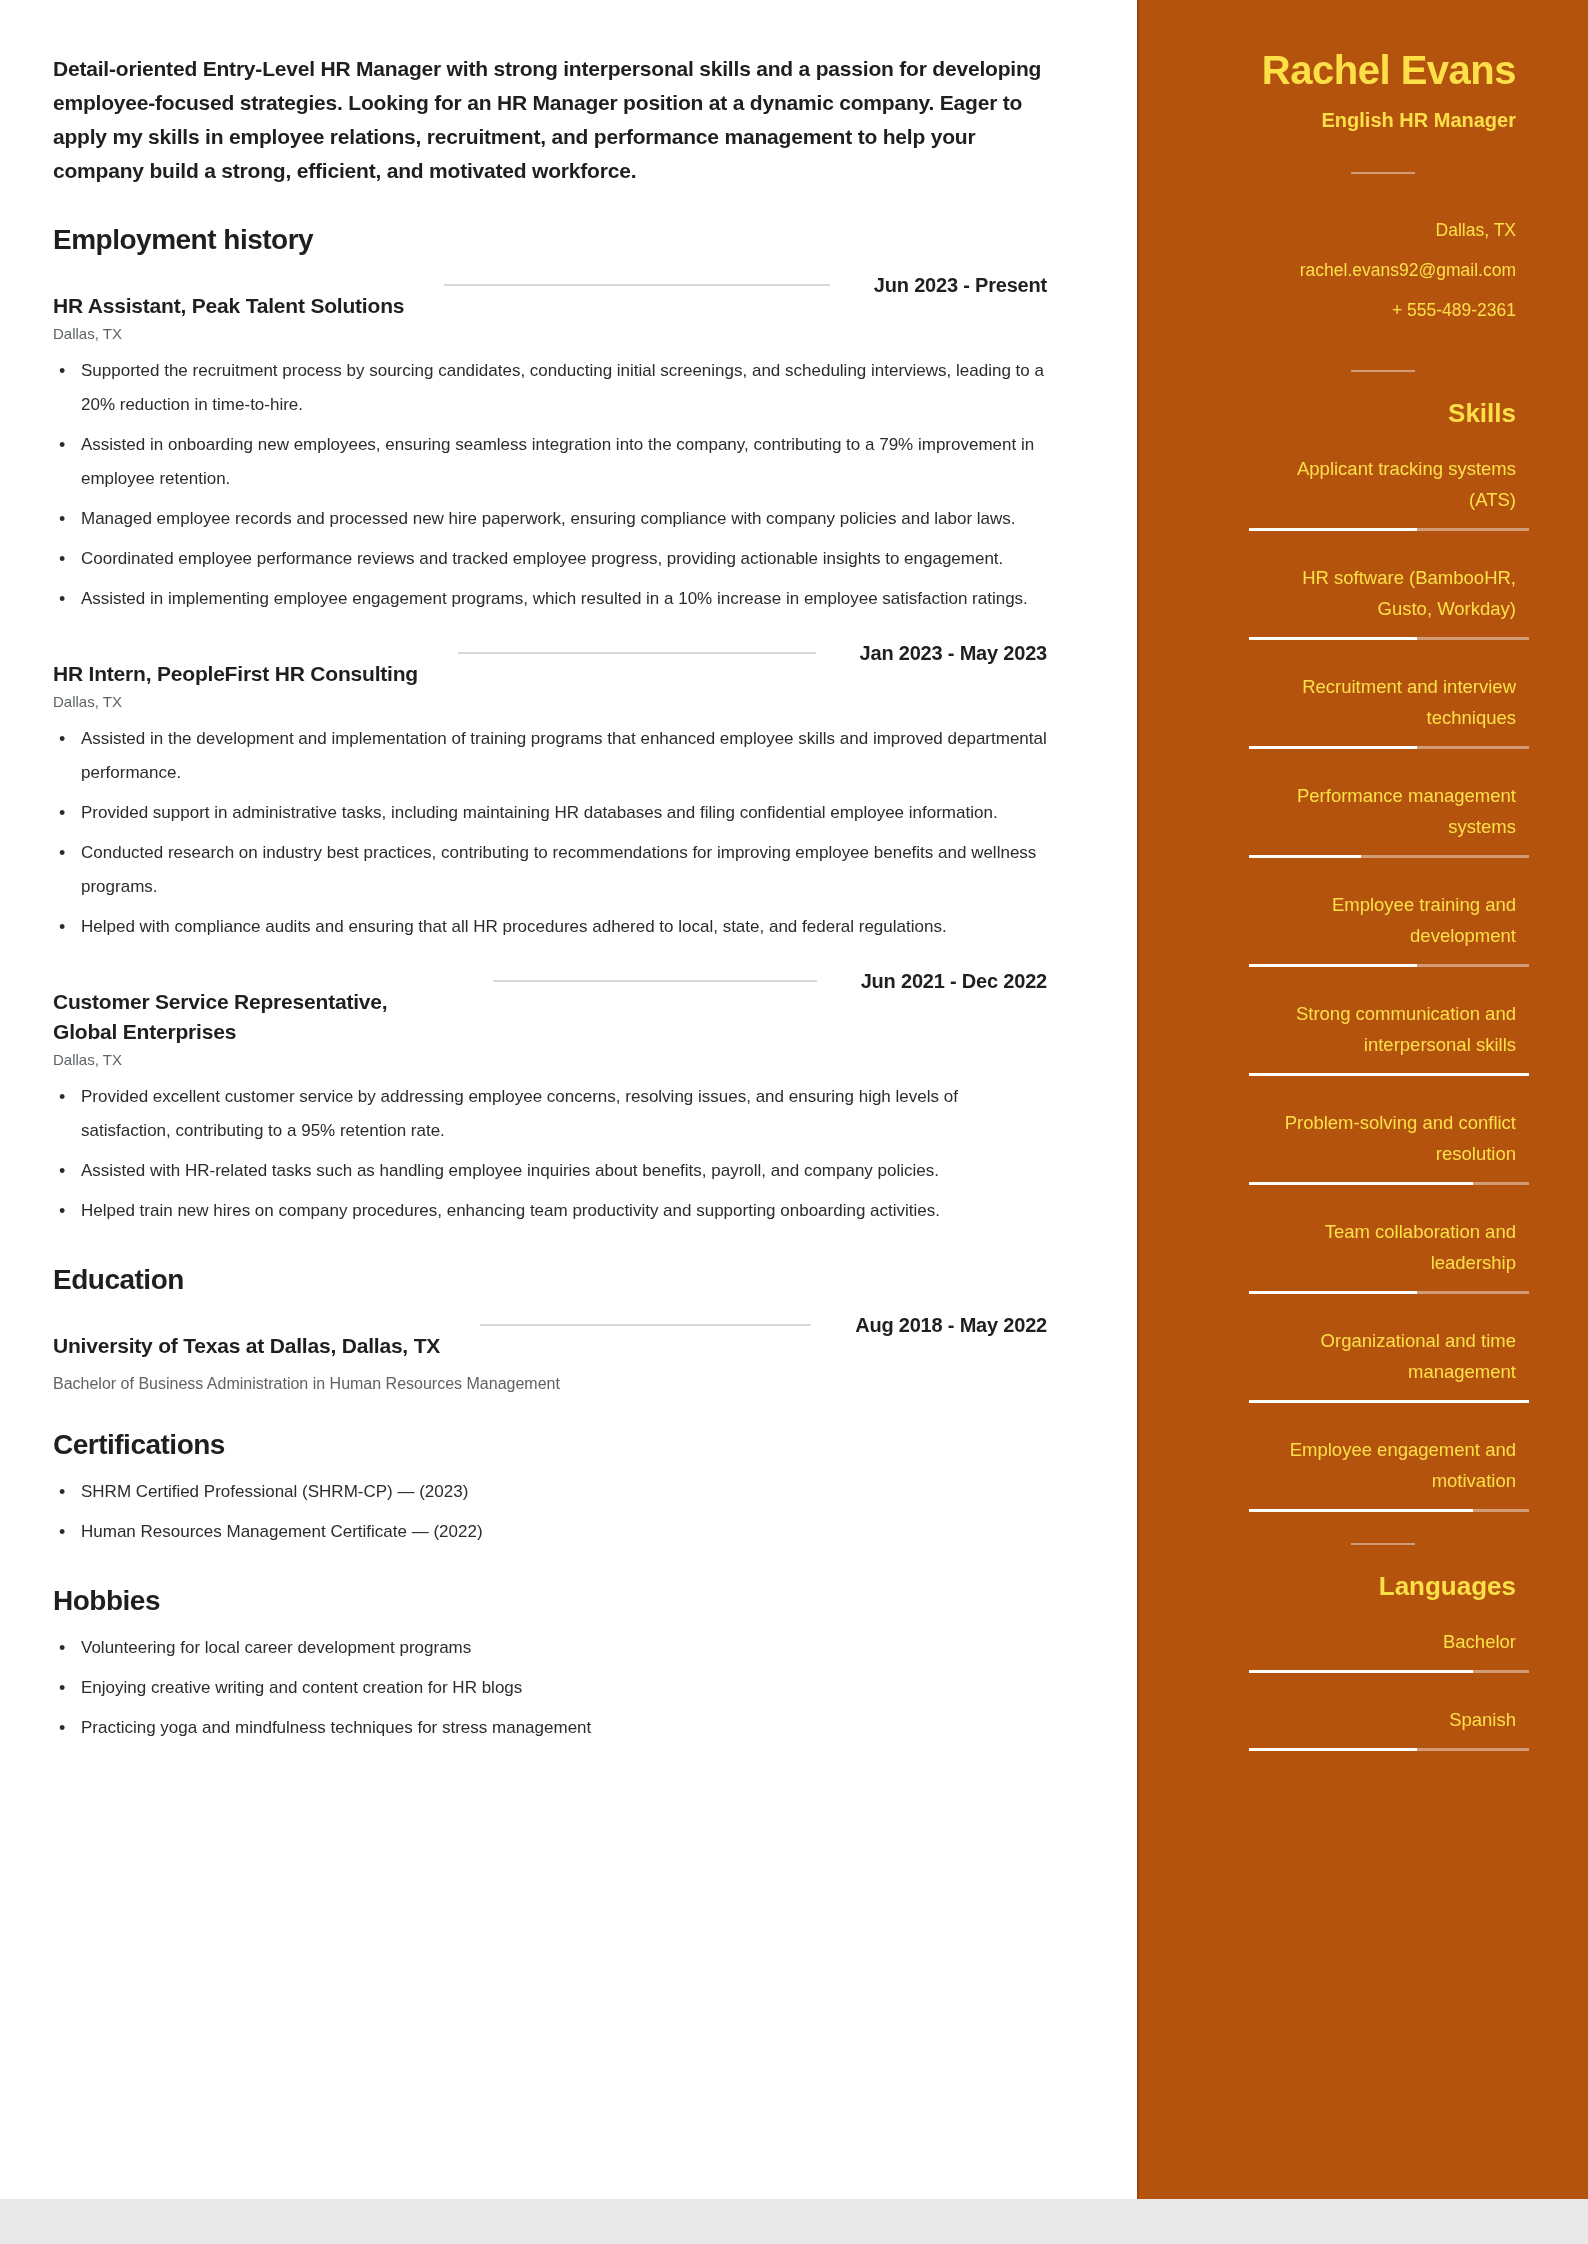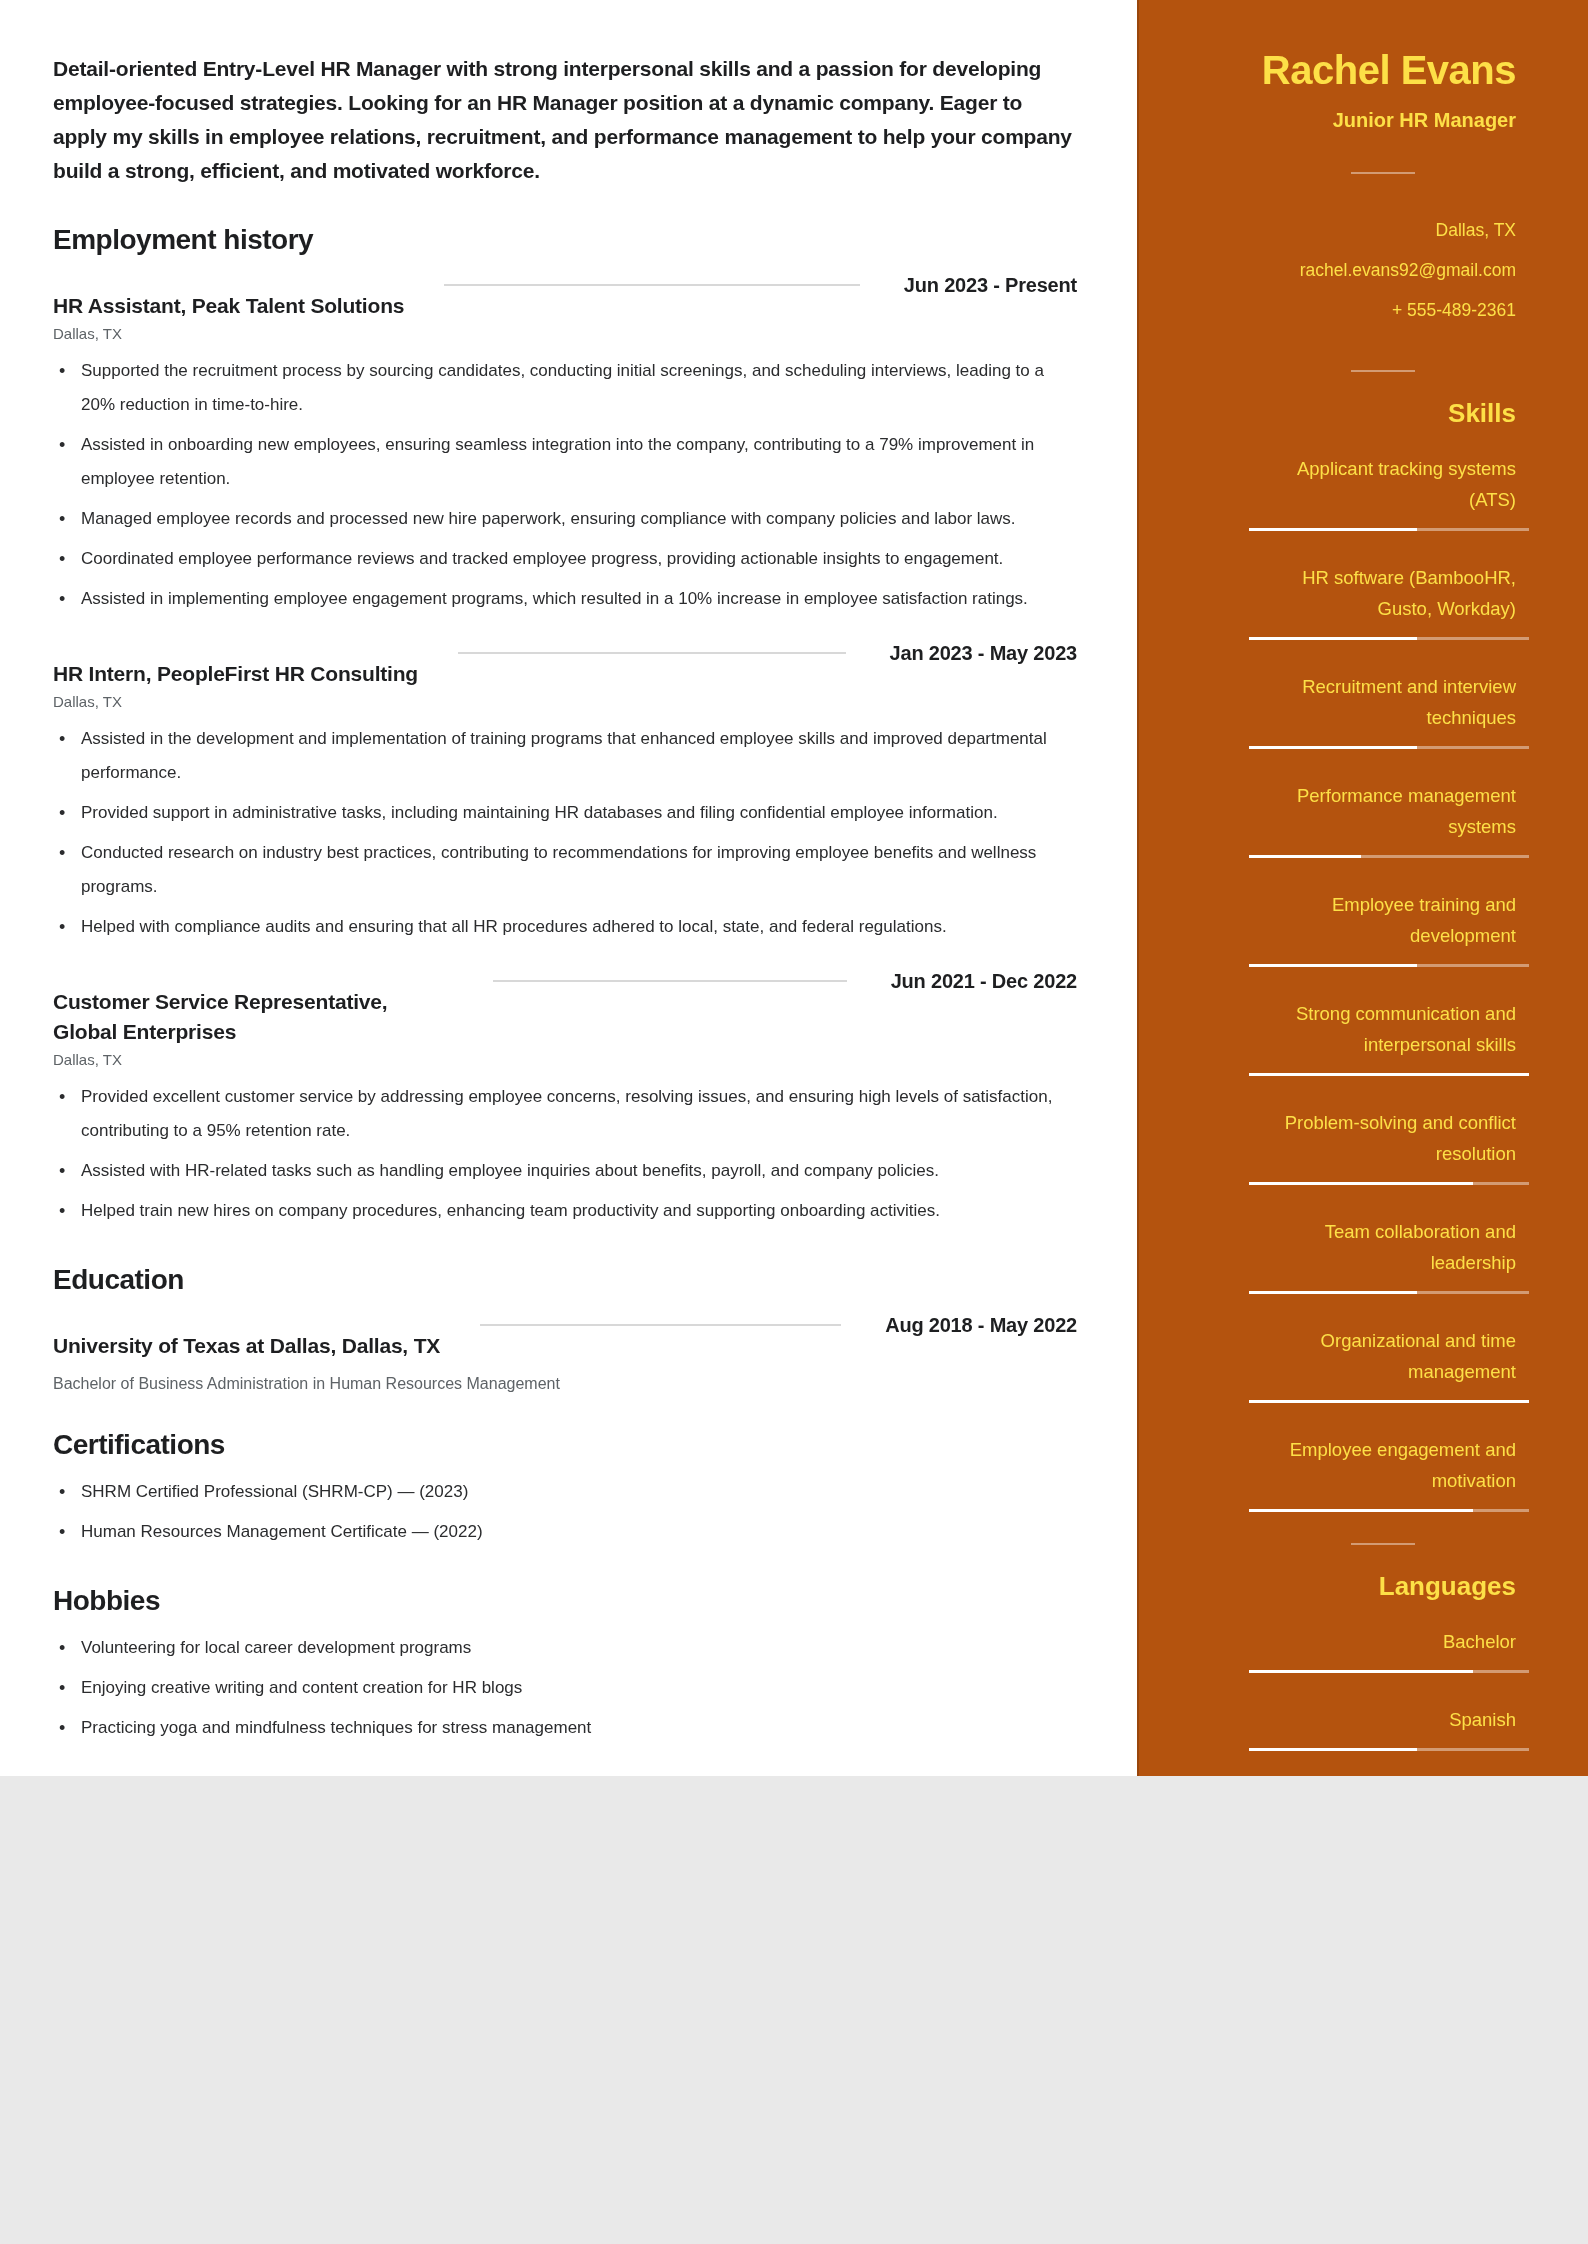--- a/index.html
+++ b/index.html
@@ -1,23 +1,24 @@
 <!DOCTYPE html>
 <html style="--sidebar-bg: #B4530E; --text-dark: #1E1F21; --text-gray: #5E6367; --rule-gray: #D8D8D8; --bar-track: rgba(255,255,255,0.42); --bar-fill: #FFFFFF;"><head>
 <meta charset="utf-8">
 <style>
   * { margin: 0; padding: 0; box-sizing: border-box; }
   html, body { background: #e9e9e9; }
   body { font-family: "Liberation Sans", sans-serif; }
   .page {
-    width: 1588px; height: 1776px;
+    width: 1588px; height: 2199px;
     margin: 0 auto;
     display: flex;
     background: #ffffff;
     overflow: hidden;
+    gap: 30px;
   }
   
   .main {
     flex: 1 1 auto;
     padding: 52px 60px 0 53px;
     color: var(--text-dark, #1e1f21);
   }
   .summary {
     font-size: 21px;
     font-weight: bold;
@@ -229,21 +230,21 @@
     <li>Volunteering for local career development programs</li>
         <li>Enjoying creative writing and content creation for HR blogs</li>
         <li>Practicing yoga and mindfulness techniques for stress management</li>
       </ul>
 
   </div>
 
   <div class="sidebar">
 
     <div class="person-name">Rachel Evans</div>
-    <div class="person-title">Junior HR Manager</div>
+    <div class="person-title">English HR Manager</div>
 
     <div class="sdivider"></div>
 
     <div class="contact">
       <p>Dallas, TX</p>
       <p>rachel.evans92@gmail.com</p>
       <p>+ 555-489-2361</p>
     </div>
 
     <div class="sdivider"></div>

